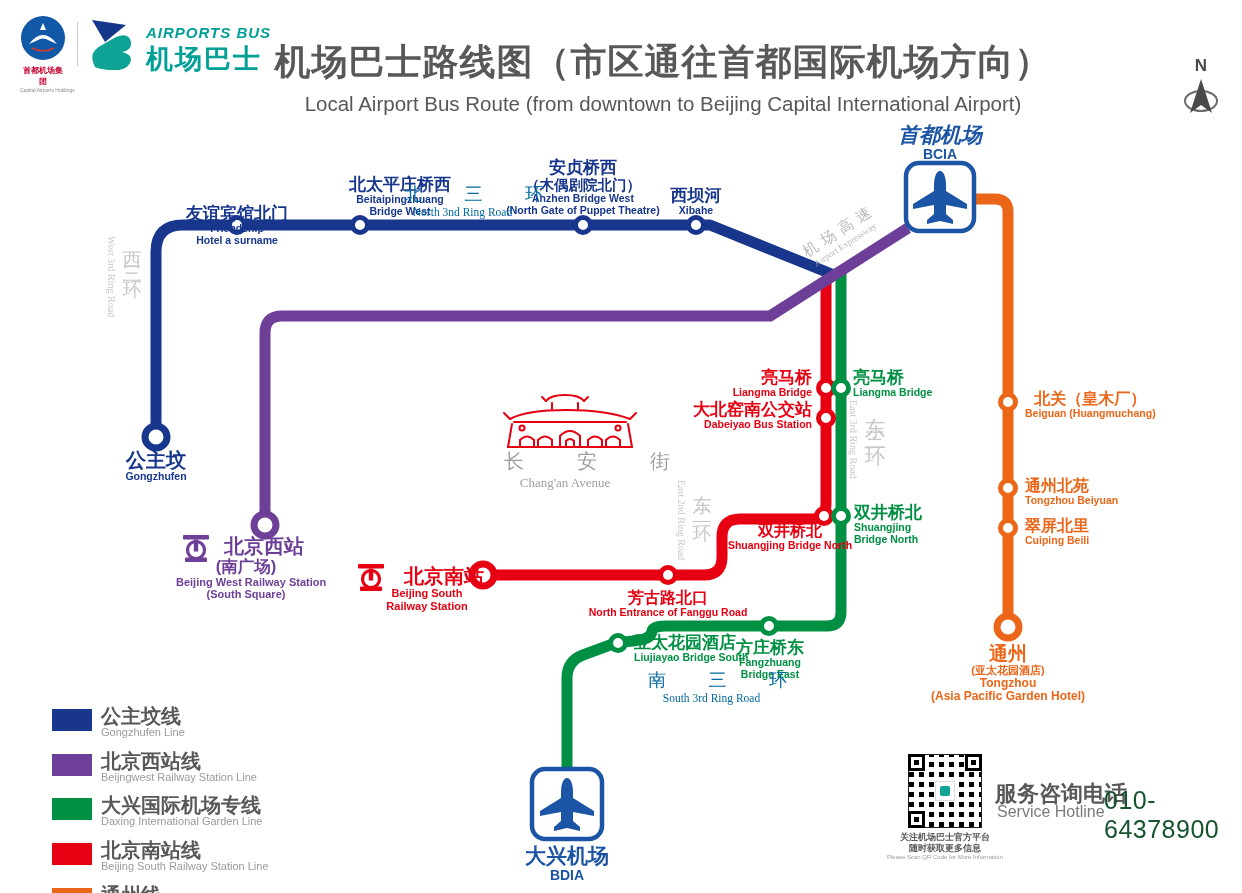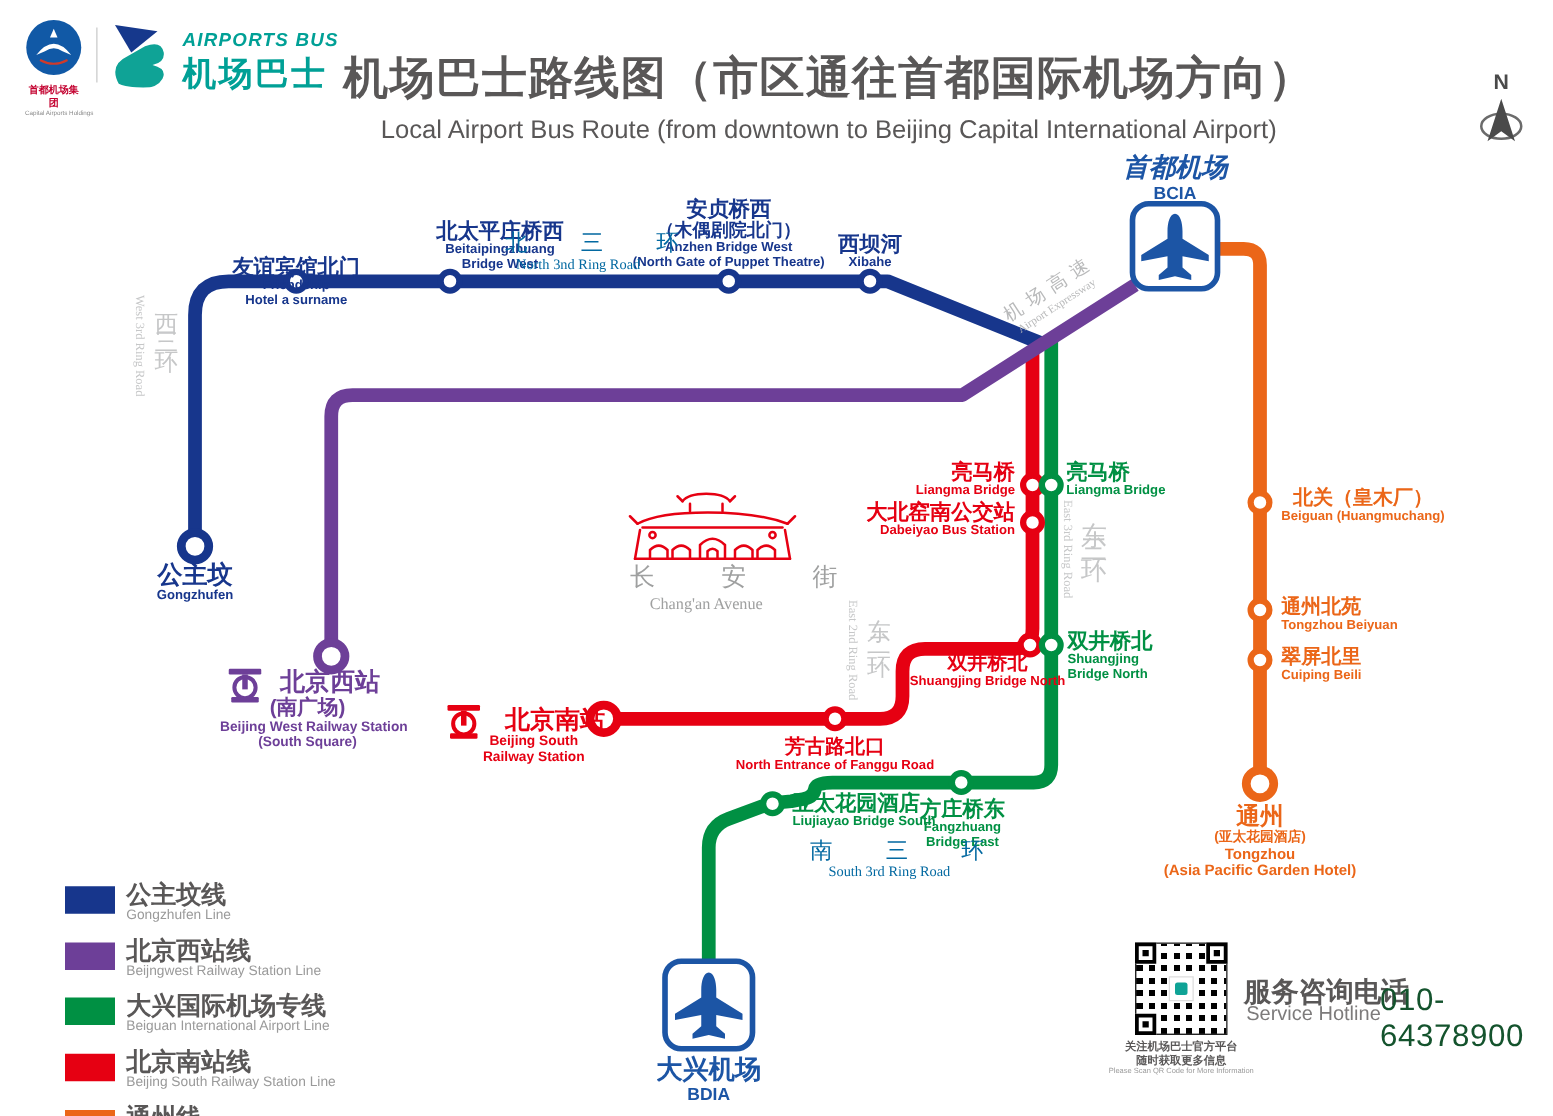--- a/index.html
+++ b/index.html
@@ -339,21 +339,21 @@
       <div class="swatch" style="background: rgb(109, 63, 152);"></div>
       <div>
         <div class="legend-cn">北京西站线</div>
         <div class="legend-en">Beijngwest Railway Station Line</div>
       </div>
     </div>
     <div class="legend-row">
       <div class="swatch" style="background: rgb(0, 144, 67);"></div>
       <div>
         <div class="legend-cn">大兴国际机场专线</div>
-        <div class="legend-en">Beiguan International Airport Line</div>
+        <div class="legend-en">Daxing International Garden Line</div>
       </div>
     </div>
     <div class="legend-row">
       <div class="swatch" style="background: rgb(230, 0, 18);"></div>
       <div>
         <div class="legend-cn">北京南站线</div>
         <div class="legend-en">Beijing South Railway Station Line</div>
       </div>
     </div>
     <div class="legend-row">

